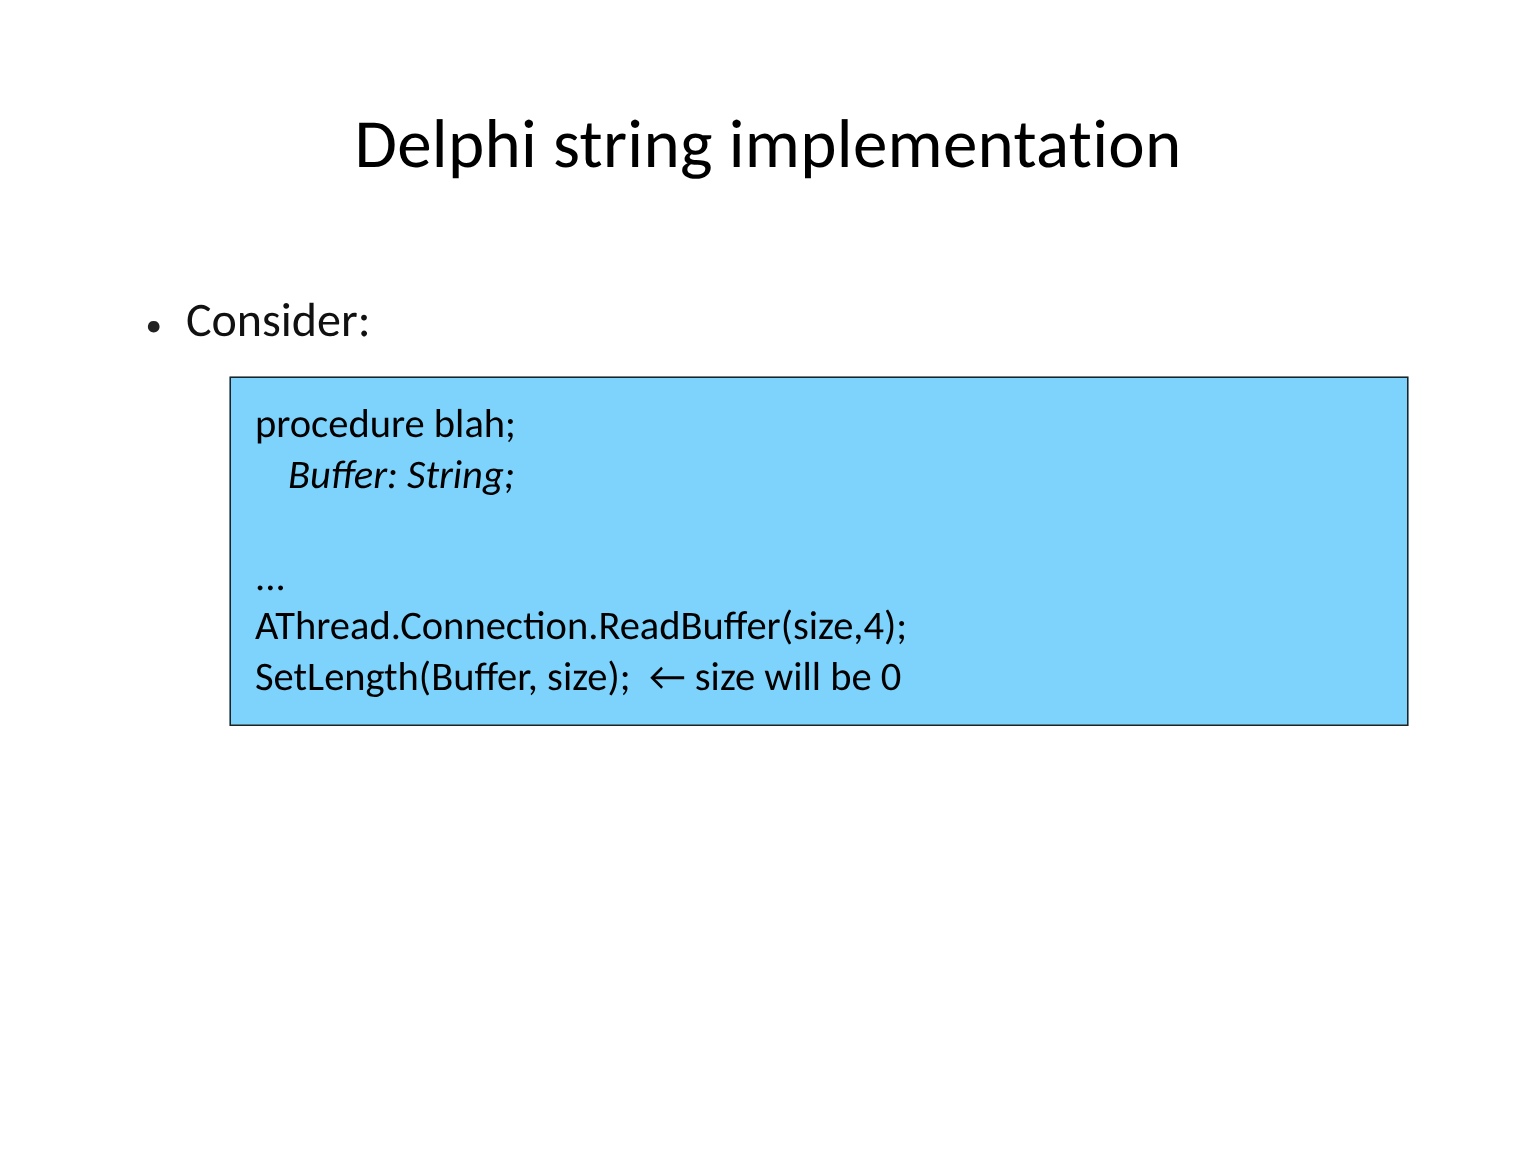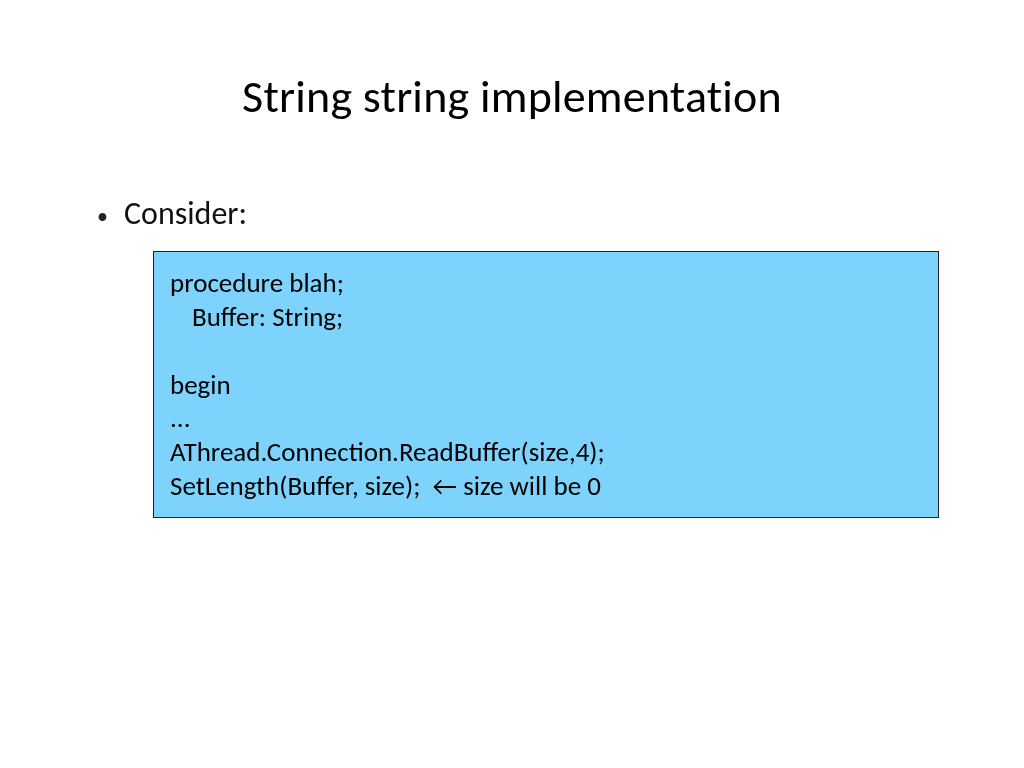--- a/index.html
+++ b/index.html
@@ -48,40 +48,40 @@
     font-size: 27px;
     line-height: 1.25;
     font-family: Calibri, "Segoe UI", Arial, sans-serif;
     color: #000;
   }
   .code-box .line {
     white-space: pre;
   }
   .code-box .indent {
     padding-left: 22px;
+    font-style: italic;
   }
   .code-box .blank {
     height: 34px;
   }
 </style>
 </head>
 <body>
 
 <div class="slide">
 
-  <h1 class="title">String string implementation</h1>
+  <h1 class="title">Delphi string implementation</h1>
 
   <div class="bullet-row">
     <span class="bullet-dot">•</span>
     <span>Consider:</span>
   </div>
 
   <div class="code-box">
     <div class="line">procedure blah;</div>
     <div class="line indent">Buffer: String;</div>
     <div class="blank"></div>
-    <div class="line">begin</div>
     <div class="line">...</div>
     <div class="line">AThread.Connection.ReadBuffer(size,4);</div>
     <div class="line">SetLength(Buffer, size);  ← size will be 0</div>
   </div>
 
 </div>
 
 </body></html>

